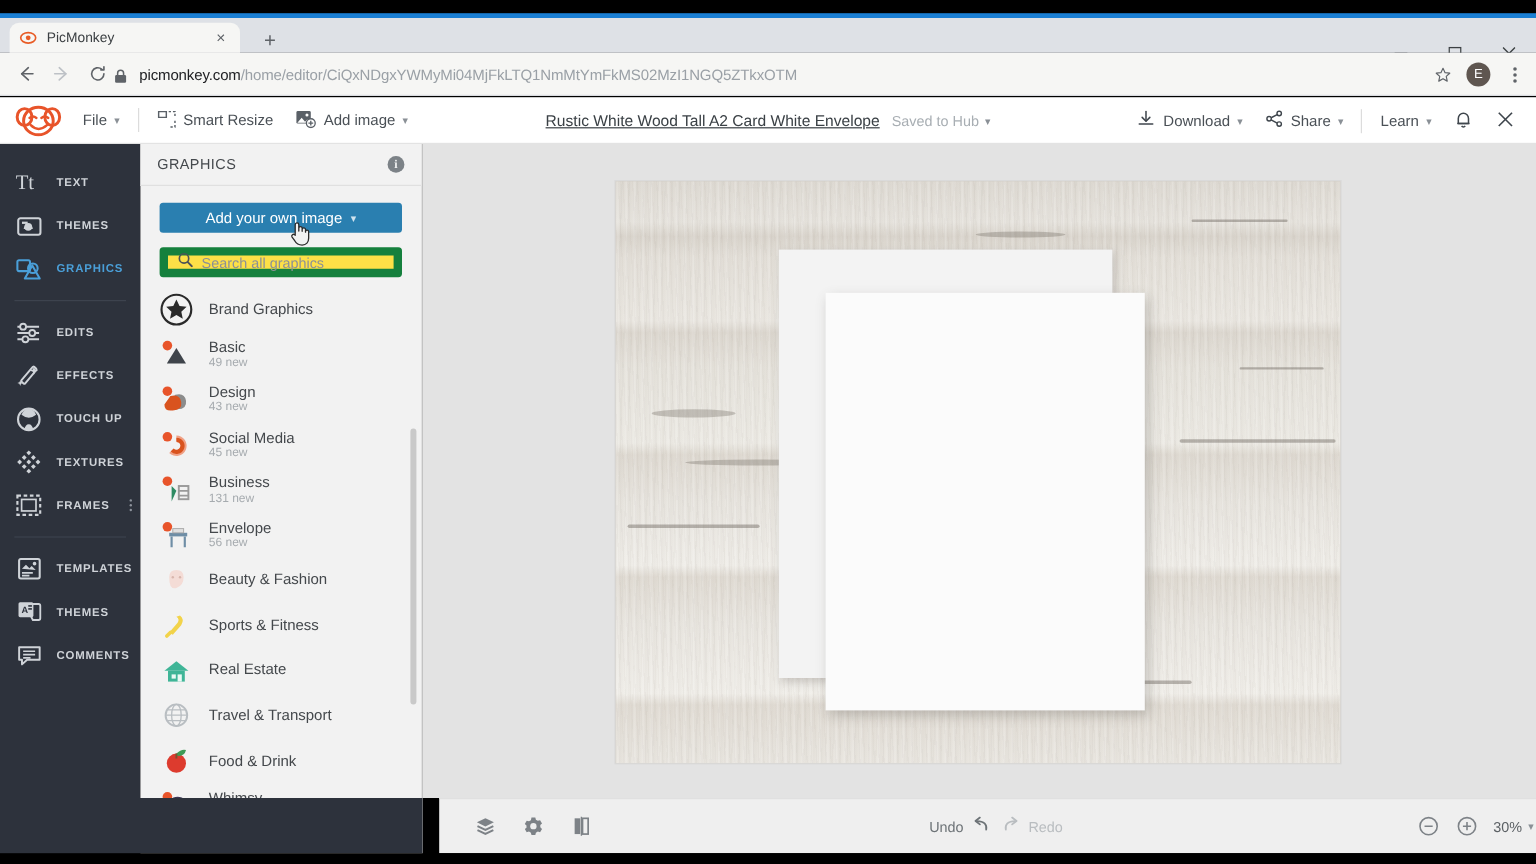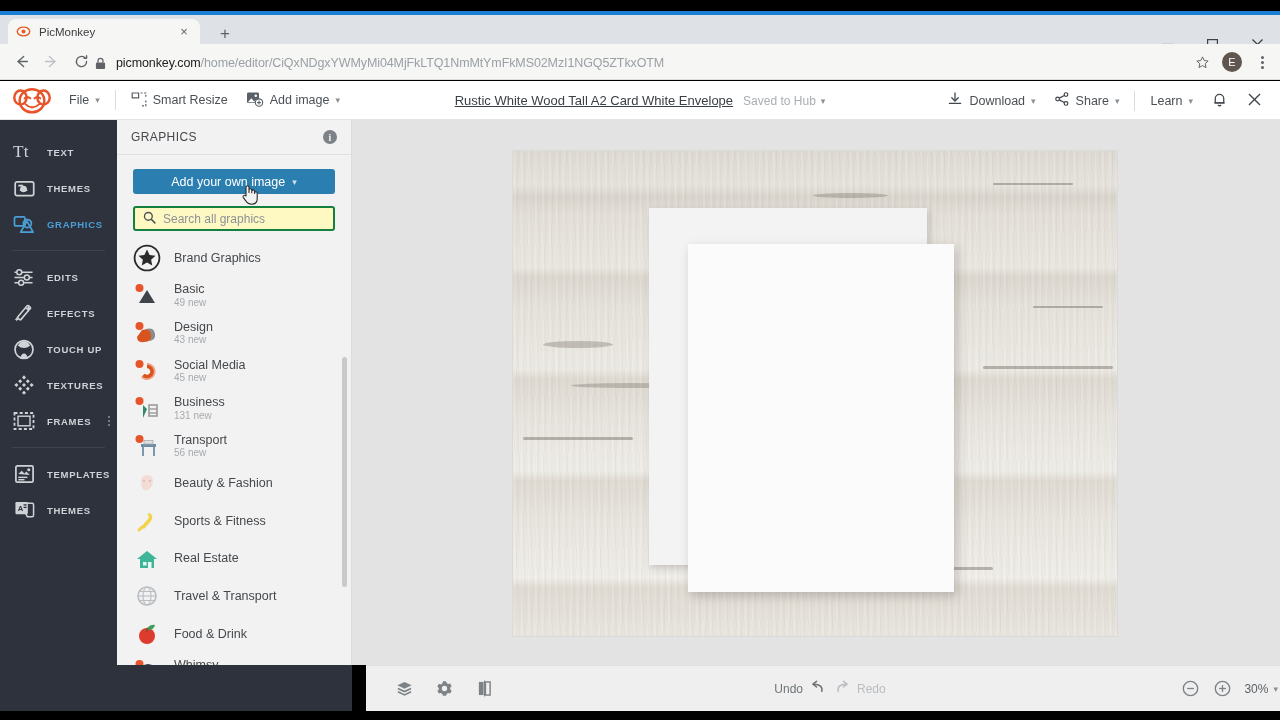--- a/index.html
+++ b/index.html
@@ -119,21 +119,21 @@
     width:14px;height:14px;border-radius:50%;background:#7c8287;color:#f2f2f2;
     font-size:10px;font-weight:700;display:flex;align-items:center;justify-content:center;
     font-family:"Liberation Serif",serif;
   }
   .addown {
     margin:14px 16px 0 16px; height:25px; background:#2a7fb0; border-radius:3px;
     color:#fff; font-size:12.5px; display:flex; align-items:center; justify-content:center; gap:7px;
     position:relative;
   }
   .searchbox {
-    margin:12px 16px 0 16px; height:25px; background:#fef9c3; border:2px solid #15803d;
+    margin:12px 16px 0 16px; height:25px; background:#fde047; border:7px solid #15803d;
     border-radius:3px; display:flex; align-items:center; padding:0 8px; gap:7px;
   }
   .searchbox input {
     border:0; outline:0; background:transparent; font-size:12px; color:#6f757a;
     font-family:"Liberation Sans",sans-serif; width:100%;
   }
   .searchbox input::placeholder { color:#8c9196; }
 
   .cat-list { margin-top:8px; height:470px; position:relative; }
   .cat {
@@ -520,20 +520,31 @@
         <svg width="21" height="20" viewBox="0 0 22 20">
             <path d="M7 3 h12 a1.5 1.5 0 0 1 1.5 1.5 v11 a1.5 1.5 0 0 1 -1.5 1.5 h-5 z" fill="none" stroke="#cfd3d8" stroke-width="1.6"></path>
             <rect x="1.5" y="1.5" width="13" height="13" rx="1.4" fill="#cfd3d8"></rect>
             <text x="4" y="11" font-family="Liberation Sans, sans-serif" font-size="8" font-weight="700" fill="#2d323c">A</text>
             <rect x="10" y="4" width="3.2" height="1.4" fill="#2d323c"></rect>
             <rect x="10" y="6.6" width="3.2" height="1.4" fill="#2d323c"></rect>
           </svg>
       </span>
       <span class="lbl">THEMES</span>
     </div>
+    <div class="lb-item">
+      <span class="lb-ico">
+        <svg width="21" height="19" viewBox="0 0 22 20">
+            <path d="M2 2.5 h18 v11 h-11 l-4.5 4 v-4 H2 z" fill="none" stroke="#cfd3d8" stroke-width="1.7" stroke-linejoin="round"></path>
+            <line x1="5.5" y1="6" x2="16" y2="6" stroke="#cfd3d8" stroke-width="1.4"></line>
+            <line x1="5.5" y1="9" x2="16" y2="9" stroke="#cfd3d8" stroke-width="1.4"></line>
+            <line x1="5.5" y1="11.8" x2="12" y2="11.8" stroke="#cfd3d8" stroke-width="1.4"></line>
+          </svg>
+      </span>
+      <span class="lbl">COMMENTS</span>
+    </div>
   </div>
 
   <div class="panel">
     <div class="panel-head">
       <span class="ttl">GRAPHICS</span>
       <span class="info-ico">i</span>
     </div>
 
     <div class="addown">
       <span>Add your own image</span>
@@ -625,21 +636,21 @@
         <span class="cat-ico">
           <svg width="28" height="28" viewBox="0 0 28 28">
               <rect x="8" y="12" width="15" height="3" fill="#6f8ea6"></rect>
               <line x1="10" y1="15" x2="10" y2="24" stroke="#6f8ea6" stroke-width="1.8"></line>
               <line x1="21" y1="15" x2="21" y2="24" stroke="#6f8ea6" stroke-width="1.8"></line>
               <rect x="11" y="8.5" width="9" height="3.5" fill="#e0e0e0" stroke="#aaa" stroke-width="0.8"></rect>
               <circle cx="6.5" cy="7" r="4" fill="#e8542a"></circle>
             </svg>
         </span>
         <span class="cat-txt">
-          <span class="cat-name">Transport</span>
+          <span class="cat-name">Envelope</span>
           <span class="cat-new">56 new</span>
         </span>
       </div>
 
       <div class="cat">
         <span class="cat-ico">
           <svg width="28" height="28" viewBox="0 0 28 28">
               <path d="M8 12 q0-6 6-6 t6 6 q0 7-6 9 t-6-9z" fill="#f4dcd6"></path>
               <circle cx="11" cy="12" r="1" fill="#d9b6ad"></circle>
               <circle cx="17" cy="12" r="1" fill="#d9b6ad"></circle>

